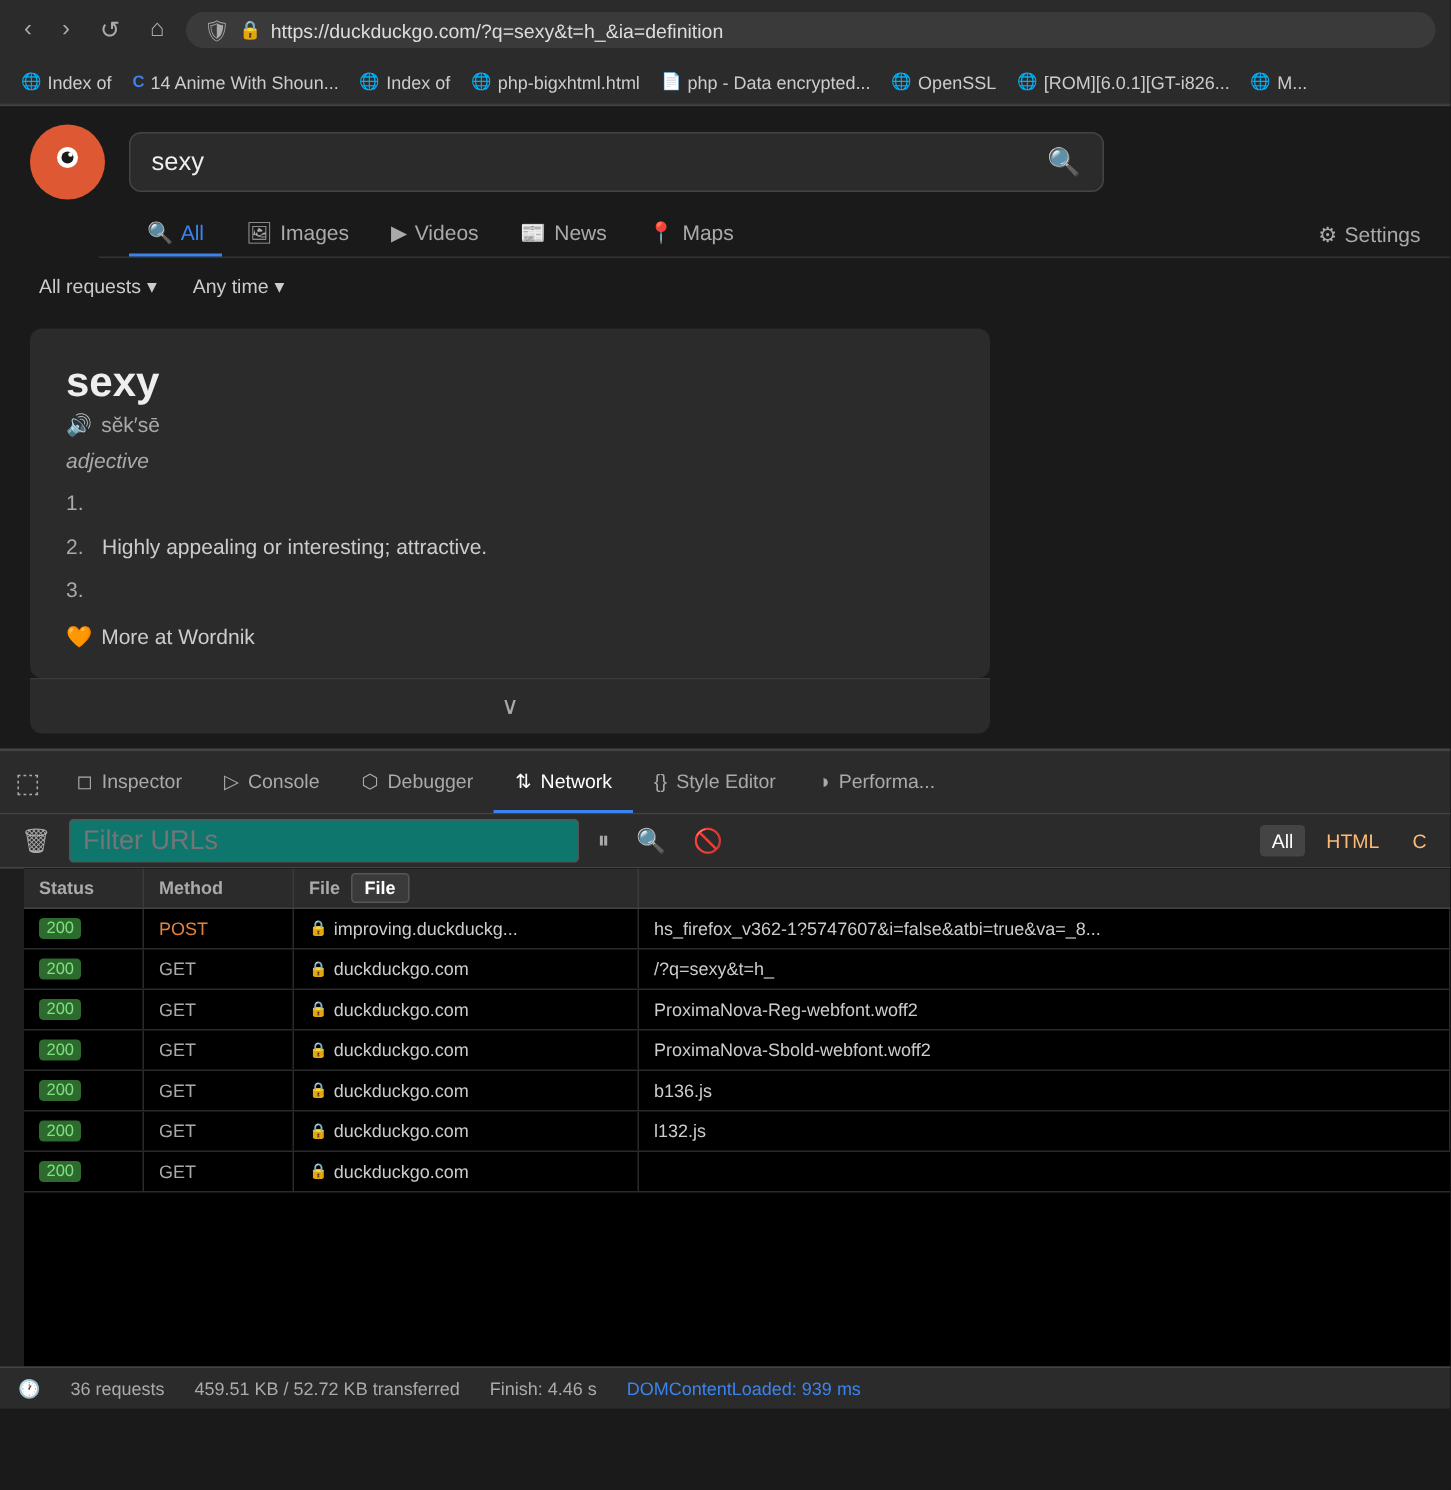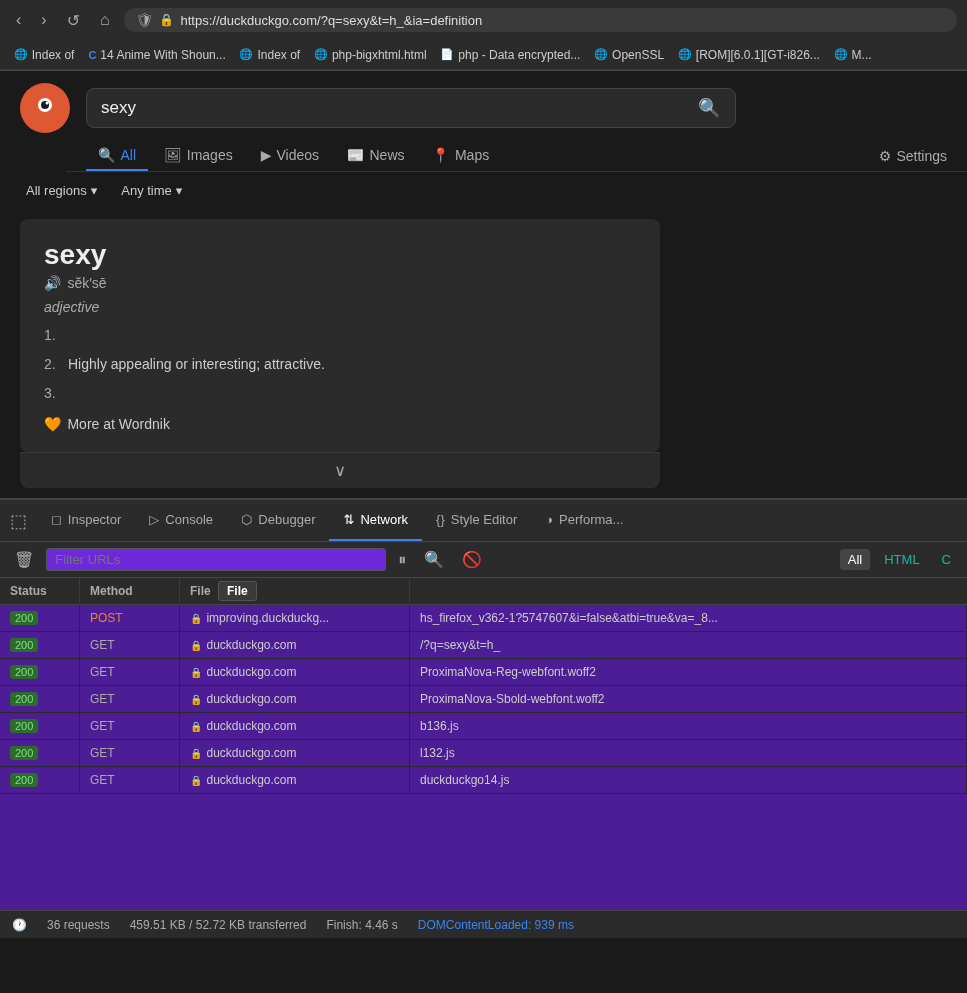--- a/index.html
+++ b/index.html
@@ -55,26 +55,26 @@
     
     .devtools { background: #1e1e1e; border-top: 2px solid #444; height: 440px; display: flex; flex-direction: column; }
     .devtools-toolbar { display: flex; align-items: center; background: #2b2b2b; border-bottom: 1px solid #444; padding: 0; height: 42px; }
     .devtools-tab { display: flex; align-items: center; gap: 6px; color: #aaa; font-size: 13px; padding: 0 14px; height: 100%; cursor: pointer; border-bottom: 2px solid transparent; white-space: nowrap; }
     .devtools-tab.active { color: #fff; border-bottom: 2px solid #3b84f0; }
     .devtools-pick { background: none; border: none; color: #aaa; font-size: 18px; cursor: pointer; padding: 0 10px; }
 
     
     .network-toolbar { display: flex; align-items: center; padding: 4px 8px; gap: 6px; background: #2b2b2b; border-bottom: 1px solid #444; height: 36px; }
     .net-tool-btn { background: none; border: none; color: #aaa; font-size: 16px; cursor: pointer; padding: 3px 6px; border-radius: 3px; }
-    .filter-input { flex: 1; background: #6d28d9; border: 1px solid #555; border-radius: 3px; color: #ccc; font-size: 13px; padding: 3px 8px; outline: none; max-width: 340px; }
-    .filter-type-btn { background: none; border: none; color: #14b8a6; font-size: 13px; cursor: pointer; padding: 3px 8px; border-radius: 3px; }
+    .filter-input { flex: 1; background: #0f766e; border: 1px solid #555; border-radius: 3px; color: #ccc; font-size: 18px; padding: 3px 8px; outline: none; max-width: 340px; }
+    .filter-type-btn { background: none; border: none; color: #fdba74; font-size: 13px; cursor: pointer; padding: 3px 8px; border-radius: 3px; }
     .filter-type-btn.active { background: #444; color: #fff; }
 
     
-    .network-table { flex: 1; overflow-y: auto; background: #4c1d95; }
+    .network-table { flex: 1; overflow-y: auto; background: #000000; margin-left: 16px; }
     .table-header { display: grid; grid-template-columns: 80px 100px 230px 1fr; background: #2b2b2b; border-bottom: 1px solid #444; position: sticky; top: 0; z-index: 10; }
     .th { color: #aaa; font-size: 12px; padding: 6px 10px; border-right: 1px solid #3a3a3a; font-weight: bold; }
     .table-row { display: grid; grid-template-columns: 80px 100px 230px 1fr; border-bottom: 1px solid #2a2a2a; }
     .td { color: #ccc; font-size: 12px; padding: 6px 10px; border-right: 1px solid #2a2a2a; white-space: nowrap; overflow: hidden; text-overflow: ellipsis; display: flex; align-items: center; gap: 4px; }
     .status-200 { background: #2d6a2d; color: #7fe07f; border-radius: 3px; padding: 1px 5px; font-size: 11px; font-weight: normal; }
     .method-post { color: #e5823a; }
     .method-get { color: #aaa; }
     .lock-sm { font-size: 10px; color: #888; }
 
     
@@ -179,21 +179,21 @@
       <div style="flex:1;"></div>
       <div class="ddg-settings" style="display:flex;align-items:center;gap:5px;color:#aaa;font-size:14px;cursor:pointer;">
         <span>⚙</span>
         <span>Settings</span>
       </div>
     </div>
   </div>
 
   <div class="ddg-filters">
     <button class="filter-btn">
-      <span>All regions</span>
+      <span>All requests</span>
       <span>▾</span>
     </button>
     <button class="filter-btn">
       <span>Any time</span>
       <span>▾</span>
     </button>
   </div>
 
   <div class="ddg-results">
     <div class="definition-card">
@@ -352,21 +352,20 @@
 
     <div class="table-row">
       <div class="td">
           <span class="status-200">200</span>
         </div>
       <div class="td method-get">GET</div>
       <div class="td">
           <span class="lock-sm">🔒</span>
           <span>duckduckgo.com</span>
         </div>
-      <div class="td">duckduckgo14.js</div>
     </div>
   </div>
 
   <div class="statusbar">
     <div class="sb-item">
       <span>🕐</span>
     </div>
     <div class="sb-item">36 requests</div>
     <div class="sb-item">459.51 KB / 52.72 KB transferred</div>
     <div class="sb-item">Finish: 4.46 s</div>

